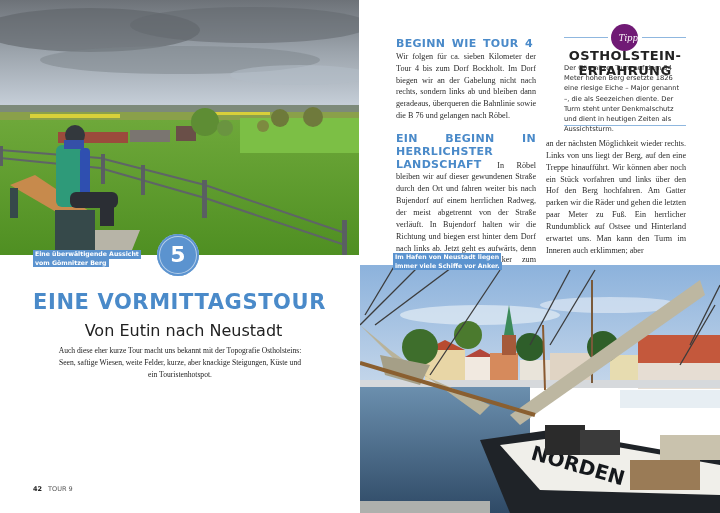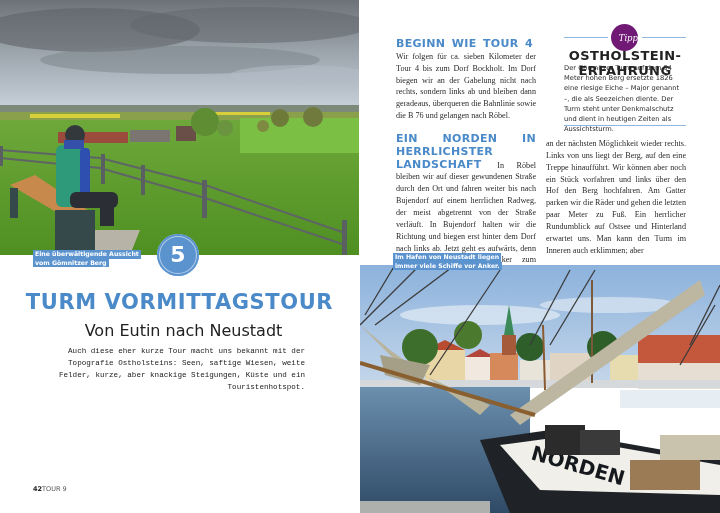--- a/index.html
+++ b/index.html
@@ -32,27 +32,27 @@
   .tour-title {
     position:absolute; left:0; width:359px; top:290px; text-align:center;
     font-family:"DejaVu Sans", sans-serif; font-weight:bold; font-size:21px; letter-spacing:0.6px;
     color:#4a8ac9;
   }
   .tour-subtitle {
     position:absolute; left:0; width:367px; top:321px; text-align:center;
     font-family:"DejaVu Sans", sans-serif; font-size:16px; color:#222;
   }
   .tour-intro {
-    position:absolute; left:55px; width:250px; top:345px; text-align:right;
-    font-family:Liberation Mono, monospace; font-size:7.6px; line-height:12px; color:#222;
+    position:absolute; left:55px; width:250px; top:345px; text-align:center;
+    font-family:Liberation Serif, serif; font-size:7.6px; line-height:12px; color:#222;
   }
   .folio {
     position:absolute; left:33px; top:485px; font-family:"DejaVu Sans", sans-serif; font-size:6.5px; color:#555;
   }
-  .folio b { color:#222; }
+  .folio b { color:#222; margin-right:6px; }
 
   
   .col {
     position:absolute; font-size:8.15px; line-height:11.85px; color:#2b2b2b; text-align:justify;
   }
   .col-1 { left:396px; top:38px; width:140px; }
   .col-2 { left:546px; top:138px; width:140px; }
   .col p { margin-bottom:11px; }
   .lead {
     font-family:"DejaVu Sans", sans-serif; font-weight:bold; font-size:11px; color:#4a8ac9;
@@ -149,35 +149,35 @@
 
 <div class="caption caption-left">
   <span>Eine überwältigende Aussicht</span><br>
   <span>vom Gömnitzer Berg</span>
 </div>
 
 <div class="tour-badge">
   <span>5</span>
 </div>
 
-<div class="tour-title">TURM VORMITTAGSTOUR</div>
+<div class="tour-title">EINE VORMITTAGSTOUR</div>
 <div class="tour-subtitle">Von Eutin nach Neustadt</div>
 <div class="tour-intro">Auch diese eher kurze Tour macht uns bekannt mit der Topografie Ostholsteins: Seen, saftige Wiesen, weite Felder, kurze, aber knackige Steigungen, Küste und ein Touristenhotspot.</div>
 
 <div class="folio">
   <b>42</b><span>TOUR 9</span>
 </div>
 
 <div class="col col-1">
   <p>
     <span class="lead">BEGINN WIE TOUR 4</span>
     <span>Wir folgen für ca. sieben Kilometer der Tour 4 bis zum Dorf Bockholt. Im Dorf biegen wir an der Gabelung nicht nach rechts, sondern links ab und bleiben dann geradeaus, überqueren die Bahnlinie sowie die B 76 und gelangen nach Röbel.</span>
   </p>
   <p>
-    <span class="lead">EIN NORDEN IN HERRLICHSTER LANDSCHAFT</span>
+    <span class="lead">EIN BEGINN IN HERRLICHSTER LANDSCHAFT</span>
     <span>In Röbel bleiben wir auf dieser gewundenen Straße durch den Ort und fahren weiter bis nach Bujendorf auf einem herrlichen Radweg, der meist abgetrennt von der Straße verläuft. In Bujendorf halten wir die Richtung und biegen erst hinter dem Dorf nach links ab. Jetzt geht es aufwärts, denn wir machen einen Schlenker zum Gömnitzer Berg und Turm.</span>
   </p>
   <p>
     <span class="lead">ZUM GÖMNITZER TURM</span>
     <span>An der Einmündung fahren wir rechts durch Gömnitz und</span>
   </p>
 </div>
 
 <div class="tipp-box">
   <div class="tipp-line-top-left"></div>

